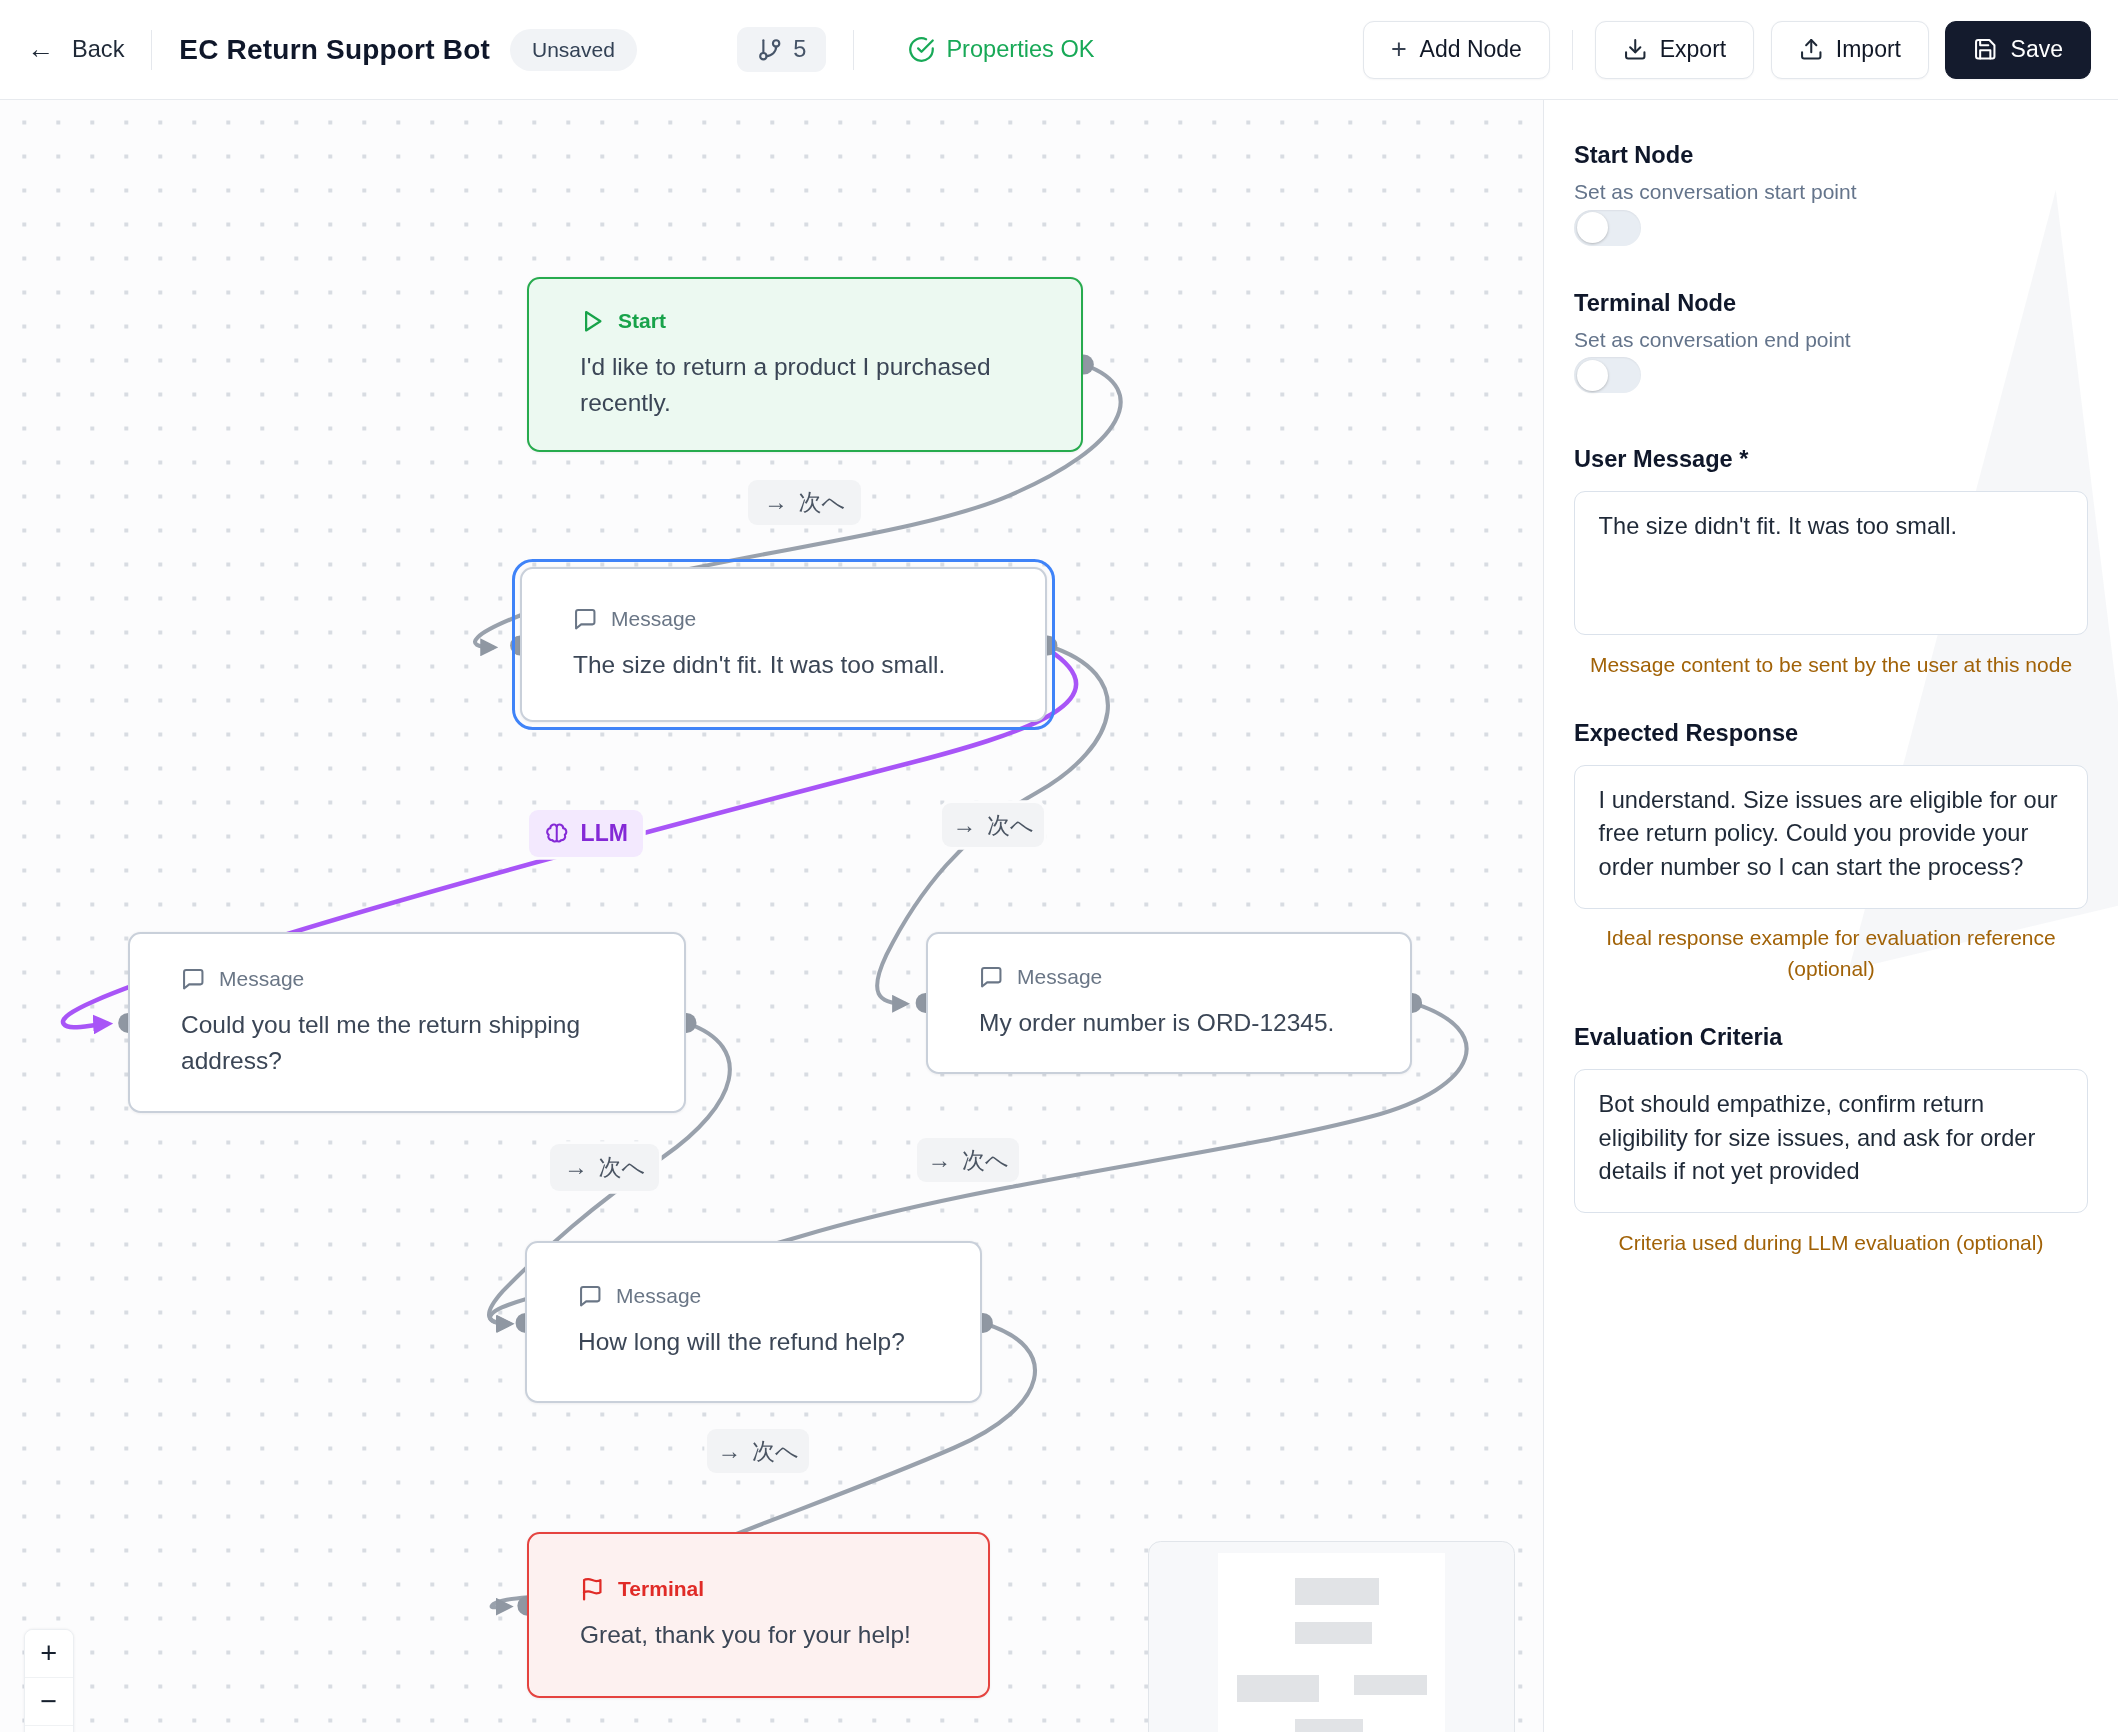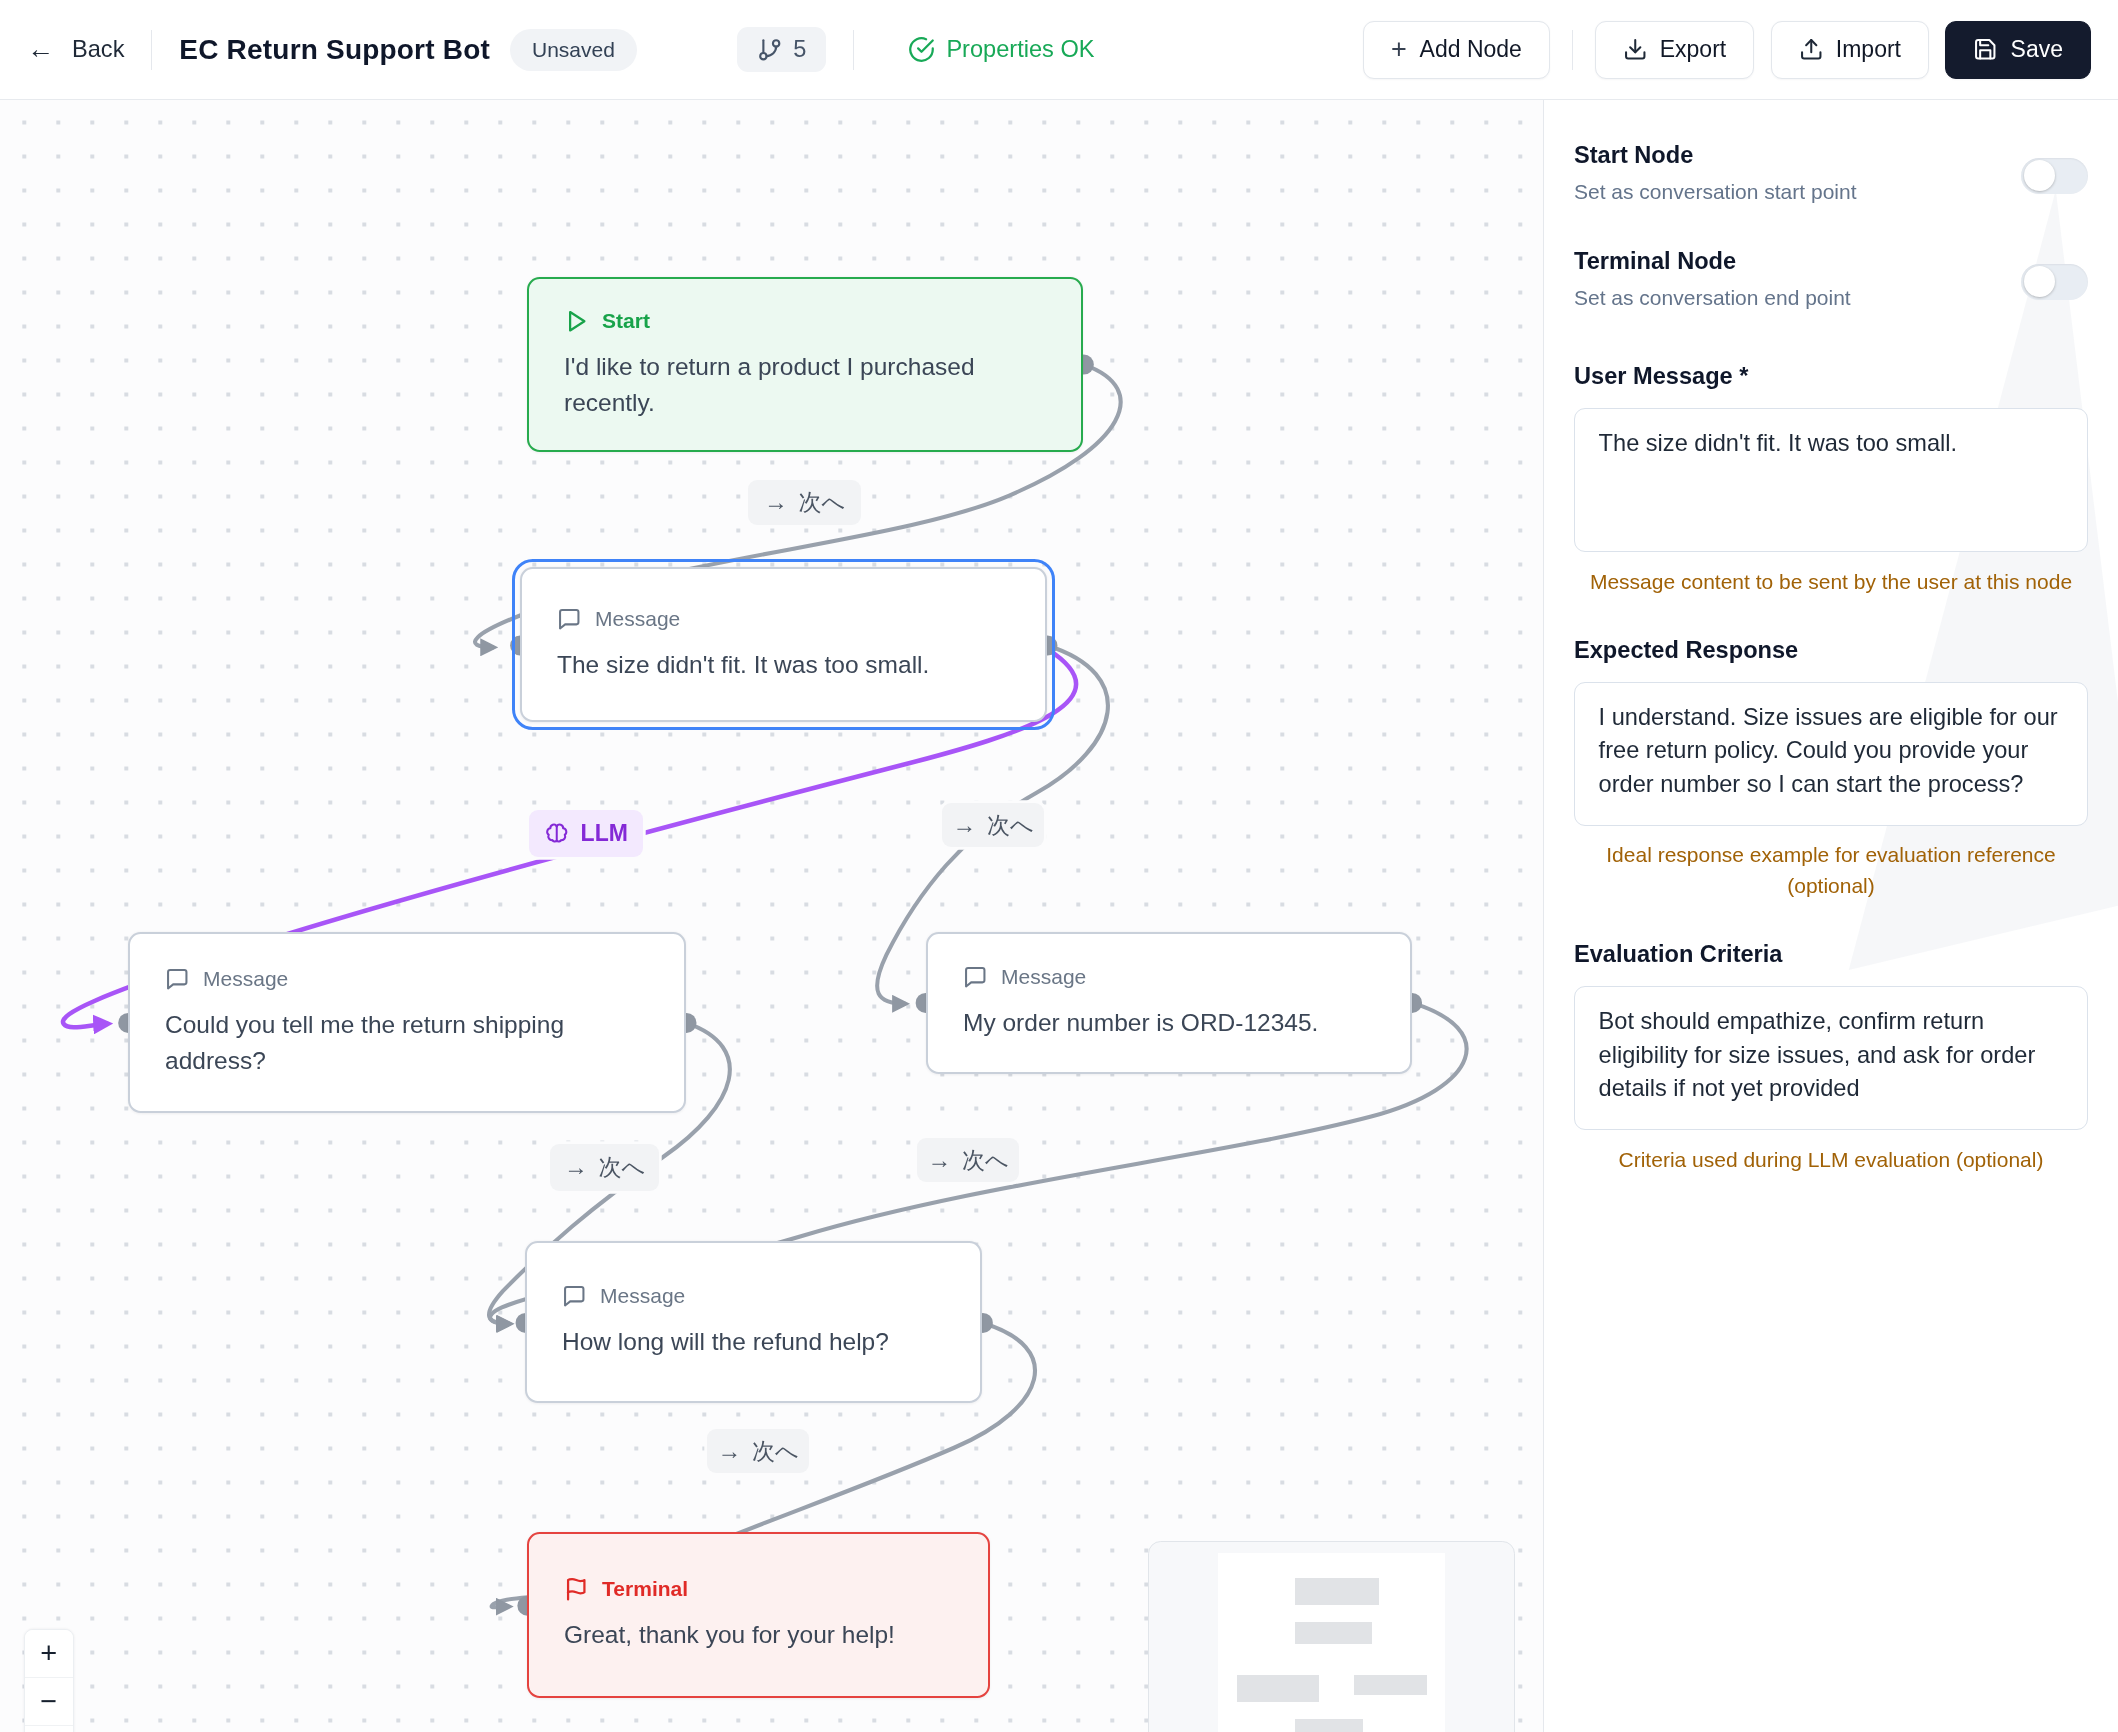--- a/index.html
+++ b/index.html
@@ -26,21 +26,21 @@
   .btn-save { background:#141b2d; border-color:#141b2d; color:#fff; }
 
   
   .canvas { position:absolute; top:100px; left:0; width:1543px; height:1633px; overflow:hidden;
     background-color:#fcfcfd;
     background-image: radial-gradient(circle, #d8dce2 2.1px, transparent 2.5px);
     background-size: 34px 34px; background-position: 7.3px 5.5px; }
   svg.edges { position:absolute; top:0; left:0; width:1543px; height:1633px; z-index:1; pointer-events:none; }
 
   .node { position:absolute; background:#fff; border:2.3px solid #c9d0da; border-radius:12.7px;
-    padding:22px 35px; z-index:2; display:flex; flex-direction:column; justify-content:center;
+    padding:22px 51px; z-index:2; display:flex; flex-direction:column; justify-content:center;
     box-shadow:0 0.9px 2.7px rgba(16,24,40,.06); }
   .node-head { display:flex; align-items:center; gap:13.6px; color:#6a7686; font-size:21px;
     font-weight:500; margin-bottom:15.5px; }
   .node-body { font-size:24.5px; color:#3b4656; line-height:1.45; }
   .node.start { background:#ecf9f1; border:2.7px solid #27ab4e; }
   .node.start .node-head { color:#18a34a; font-weight:600; }
   .node.selected { outline:3.2px solid #3f83f8; outline-offset:5.5px; }
   .node.terminal { background:#fdf1f0; border:2.7px solid #e5433f; }
   .node.terminal .node-head { color:#e02b27; font-weight:600; }
 
@@ -63,21 +63,21 @@
   .mm-block { position:absolute; background:#e1e3e6; }
 
   
   .panel { position:absolute; top:100px; left:1543px; width:575px; height:1633px; background:#fff;
     border-left:0.9px solid #e5e8ed; padding:42px 30px 0 30px; z-index:10; overflow:hidden; }
   .panel-mark { position:absolute; z-index:0; left:0; top:0; width:575px; height:1000px; pointer-events:none;
     background:#f4f5f7; clip-path: polygon(89% 9%, 53% 87%, 104% 80%); opacity:.8; }
   .panel-inner { position:relative; z-index:1; }
   .p-titlerow { display:flex; align-items:center; justify-content:space-between; margin-bottom:60px; }
   .p-title { display:flex; align-items:center; gap:16.4px; font-size:26px; font-weight:700; color:#0f172a; }
-  .sec-row { display:flex; align-items:center; justify-content:space-between; margin-bottom:44px; }
+  .sec-row { display:flex; align-items:flex-start; justify-content:space-between; margin-bottom:44px;flex-direction:column; }
   .sec-label { font-size:23.6px; font-weight:700; color:#0f172a; margin-bottom:11px; }
   .sec-desc { font-size:21px; color:#64748b; }
   .toggle { width:67px; height:36px; border-radius:18px; background:#e8edf3; position:relative;
     flex:0 0 auto; margin-top:5.5px; cursor:pointer; box-shadow:inset 0 0.9px 1.8px rgba(16,24,40,.06); }
   .toggle .knob { position:absolute; left:2.7px; top:2.7px; width:31px; height:31px; border-radius:50%;
     background:#fff; box-shadow:0 0.9px 2.7px rgba(0,0,0,.25); }
   .field { margin-bottom:40px; }
   .field .flabel { font-size:23.6px; font-weight:700; color:#0f172a; margin-bottom:18px; }
   .field textarea { width:100%; height:144px; border:1.4px solid #dbe2eb; border-radius:11px;
     padding:18px 23.6px; font-size:23.6px; color:#1f2937; line-height:1.42; resize:none; overflow:hidden;

